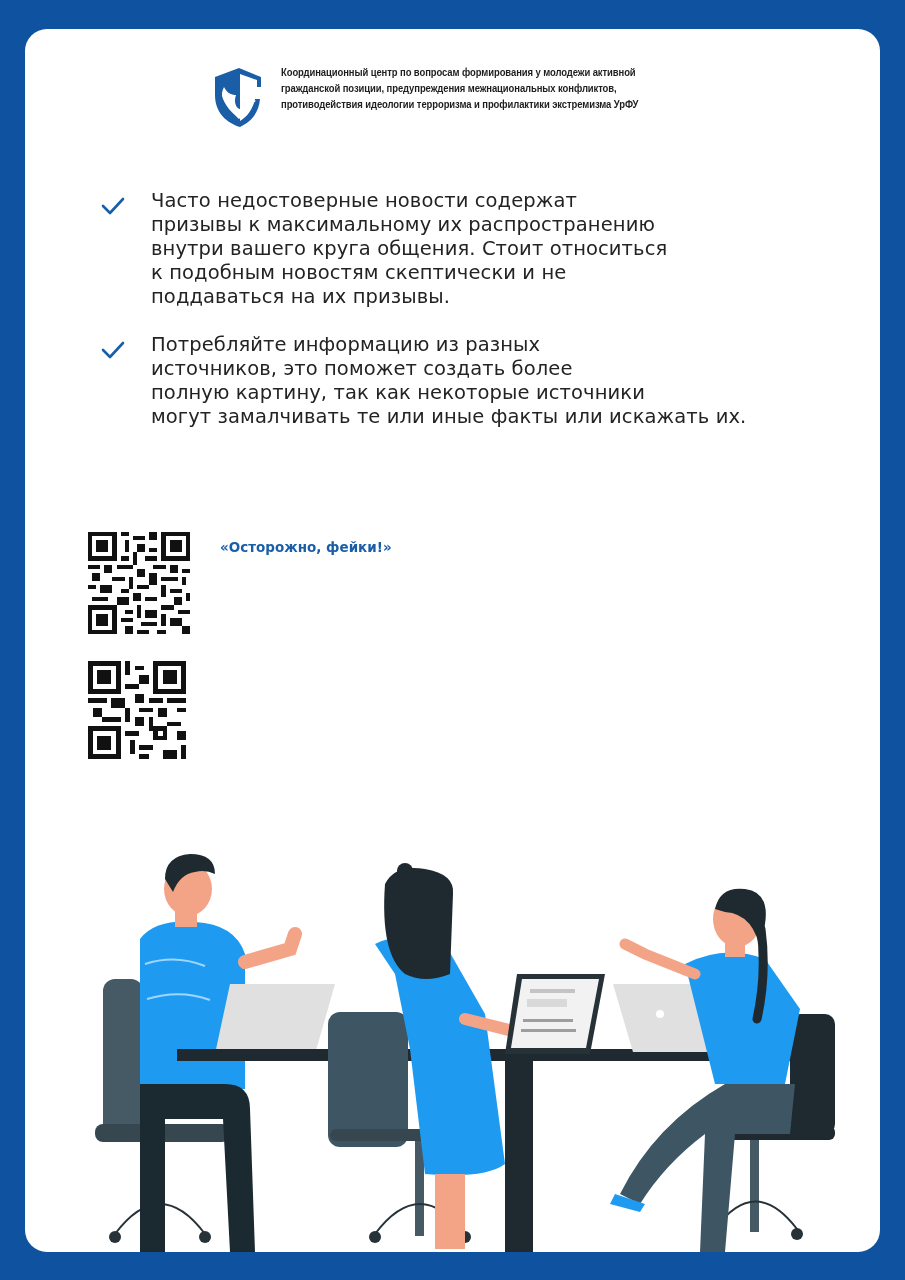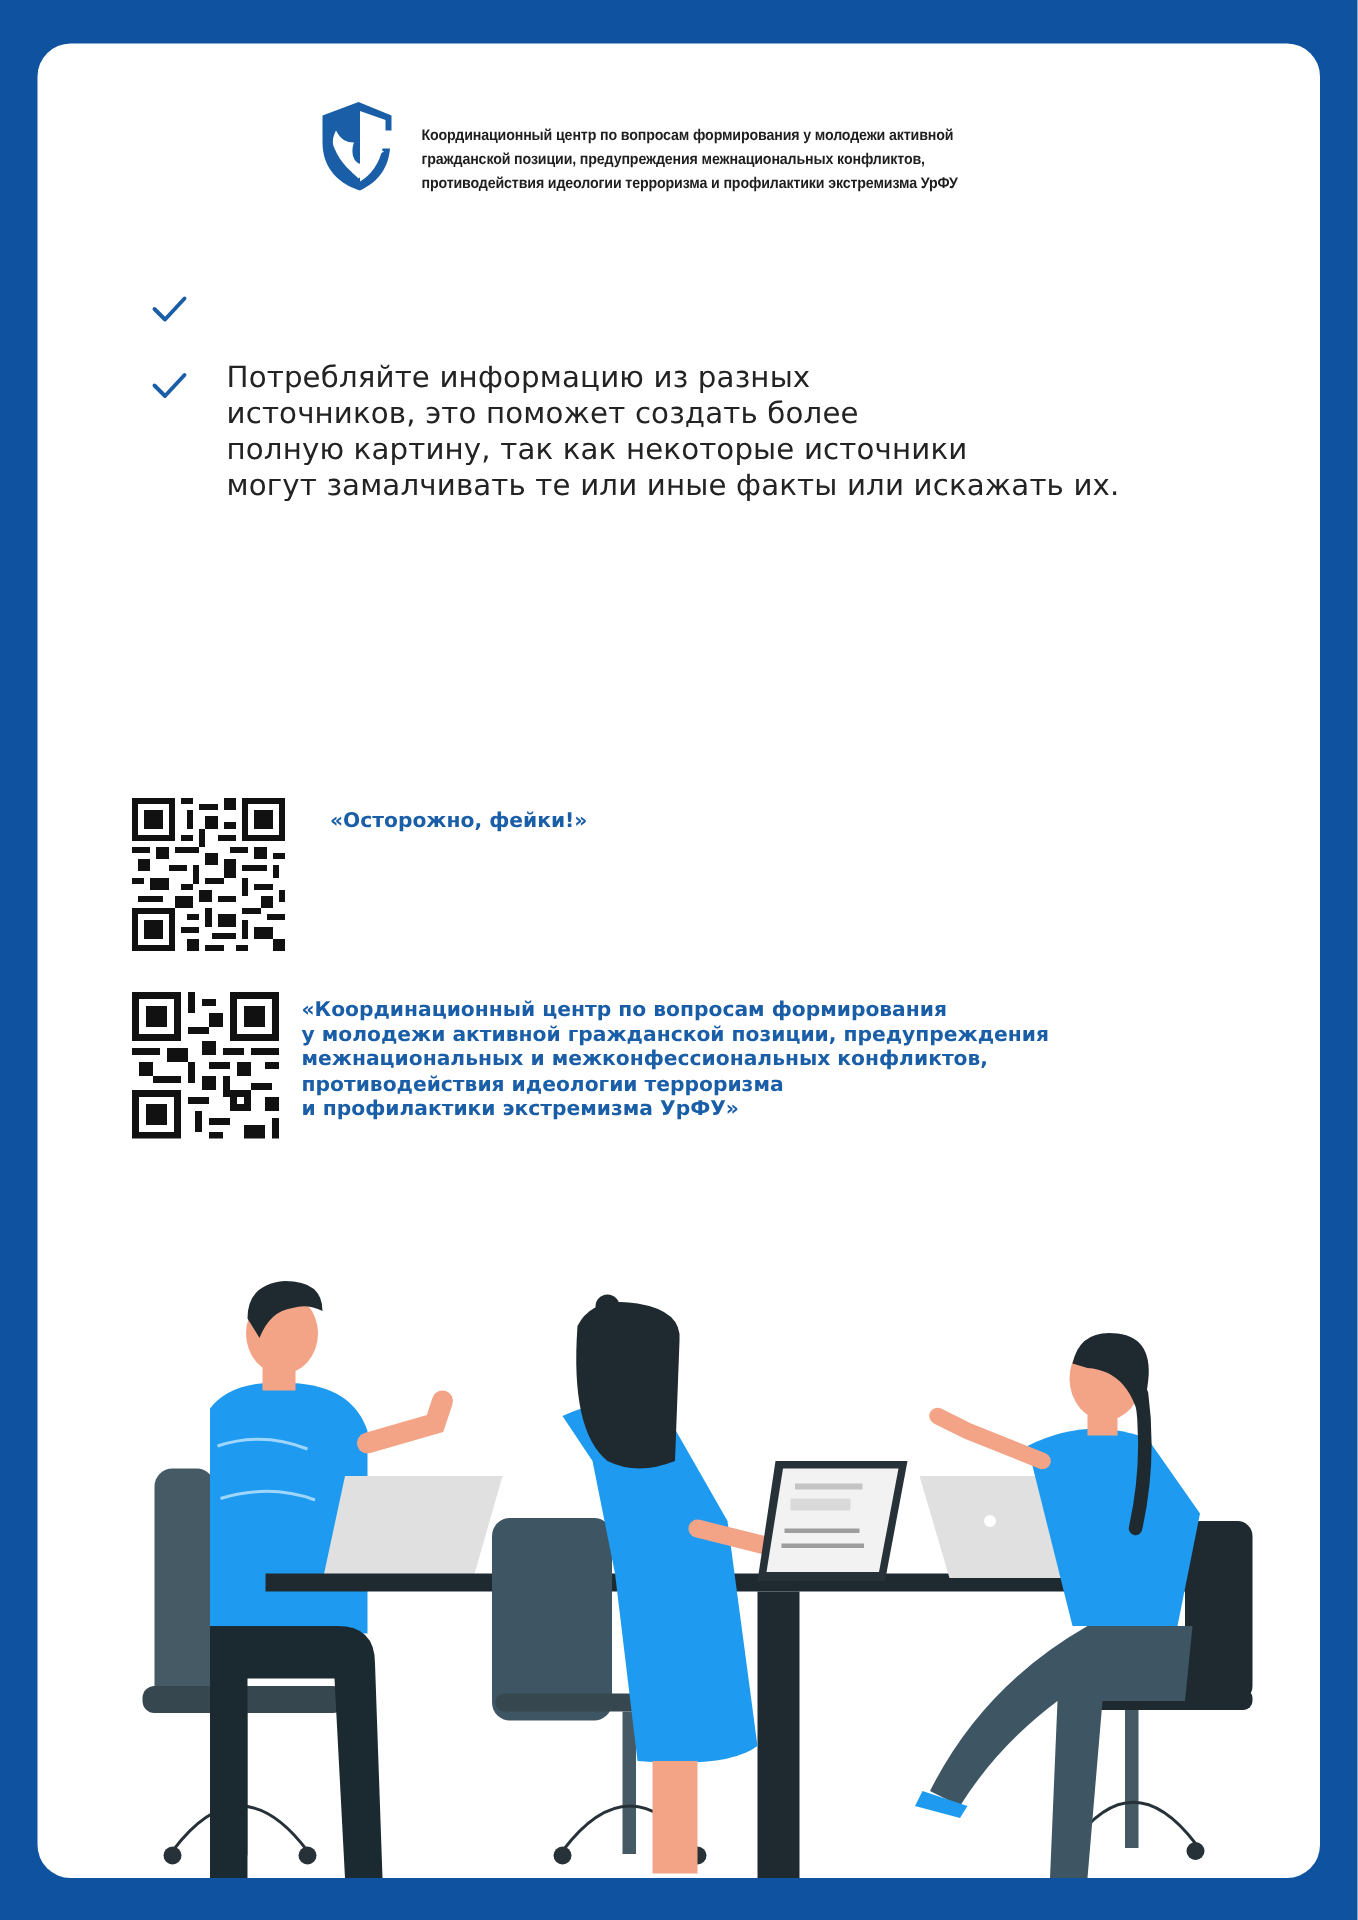--- a/index.html
+++ b/index.html
@@ -6,21 +6,21 @@
   body {
     width: 905px; height: 1280px; position: relative; overflow: hidden;
     background: #0f53a0;
     font-family: "DejaVu Sans", sans-serif;
   }
   .card {
     position: absolute; left: 25px; top: 29px; width: 855px; height: 1223px;
     background: #ffffff; border-radius: 22px; overflow: hidden;
   }
   .header {
-    position: absolute; left: 184px; top: 36px; display: flex; align-items: flex-end;
+    position: absolute; left: 184px; top: 36px; display: flex; align-items: flex-start;
   }
   .logo { width: 58px; height: 66px; margin-right: 14px; }
   .org-title {
     font-family: "Liberation Sans", sans-serif; font-weight: bold;
     font-size: 10.3px; line-height: 16px; color: #1e1e1e; letter-spacing: -0.1px;
     transform: scaleX(0.92); transform-origin: left center; white-space: pre-line;
     width: 460px;
   }
   .bullets { position: absolute; left: 76px; top: 160px; width: 760px; }
   .bullet { display: flex; margin-bottom: 24px; }
@@ -56,20 +56,25 @@
     <div class="org-title">Координационный центр по вопросам формирования у молодежи активной
 гражданской позиции, предупреждения межнациональных конфликтов,
 противодействия идеологии терроризма и профилактики экстремизма УрФУ</div>
   </div>
 
   <div class="bullets">
     <div class="bullet">
       <svg class="check" viewBox="0 0 24 20">
         <path d="M2 10 L9 17 L22 3" fill="none" stroke="#1a5ea8" stroke-width="2.6" stroke-linecap="round" stroke-linejoin="round"></path>
       </svg>
+      <div class="bullet-text">Часто недостоверные новости содержат
+призывы к максимальному их распространению
+внутри вашего круга общения. Стоит относиться
+к подобным новостям скептически и не
+поддаваться на их призывы.</div>
     </div>
     <div class="bullet">
       <svg class="check" viewBox="0 0 24 20">
         <path d="M2 10 L9 17 L22 3" fill="none" stroke="#1a5ea8" stroke-width="2.6" stroke-linecap="round" stroke-linejoin="round"></path>
       </svg>
       <div class="bullet-text">Потребляйте информацию из разных
 источников, это поможет создать более
 полную картину, так как некоторые источники
 могут замалчивать те или иные факты или искажать их.</div>
     </div>
@@ -174,25 +179,20 @@
           <rect x="15" y="15" width="1" height="1" fill="#fff"></rect>
         <rect x="19" y="15" width="2" height="2"></rect>
           <rect x="9" y="17" width="1" height="3"></rect>
           <rect x="11" y="18" width="3" height="1"></rect>
         <rect x="16" y="19" width="3" height="2"></rect>
           <rect x="11" y="20" width="2" height="1"></rect>
           <rect x="20" y="18" width="1" height="3"></rect>
       </g>
     </svg>
   </div>
-  <div class="qr-label ql2">«Координационный центр по вопросам формирования
-у молодежи активной гражданской позиции, предупреждения
-межнациональных и межконфессиональных конфликтов,
-противодействия идеологии терроризма
-и профилактики экстремизма УрФУ»</div>
 
   <svg class="illustration" viewBox="0 0 780 418">
 
     <rect x="18" y="145" width="40" height="160" rx="12" fill="#455a64"></rect>
     <rect x="10" y="290" width="135" height="18" rx="8" fill="#37474f"></rect>
     <rect x="70" y="308" width="10" height="95" fill="#455a64"></rect>
     <path d="M30 400 Q75 340 120 400" stroke="#263238" stroke-width="2" fill="none"></path>
     <circle cx="30" cy="403" r="6" fill="#263238"></circle>
       <circle cx="120" cy="403" r="6" fill="#263238"></circle>
 

